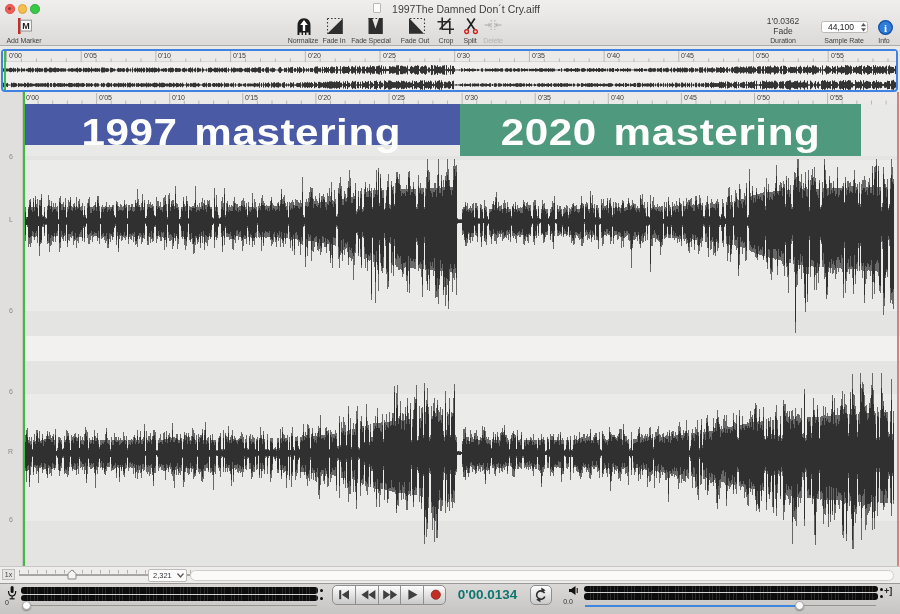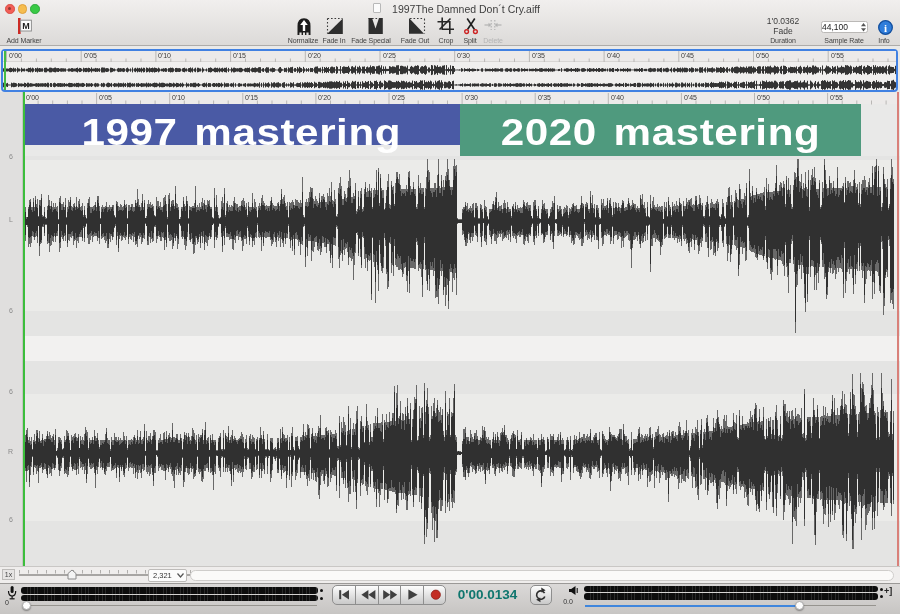--- a/index.html
+++ b/index.html
@@ -94,21 +94,21 @@
       <path d="M10.8 3 V13" stroke-dasharray="1.5 1.5"></path>
       <path d="M17.5 8 H13"></path>
     </g>
 <path d="M4.5 5.8 L7.3 8 L4.5 10.2 Z" fill="#b3b3b3"></path>
 <path d="M13.5 5.8 L10.7 8 L13.5 10.2 Z" fill="#b3b3b3"></path>
   </svg>
 <div class="abs tlab" style="left:473px;width:40px;color:#b4b4b4">Delete</div>
 <div class="abs" style="left:743px;top:16px;width:80px;text-align:center;font-size:8.5px;color:#3a3a3a">1'0.0362</div>
 <div class="abs" style="left:743px;top:26px;width:80px;text-align:center;font-size:8.5px;color:#3a3a3a">Fade</div>
 <div class="abs tlab" style="left:753px;width:60px">Duration</div>
-<div class="abs" style="left:821px;top:21px;width:47px;height:11.5px;background:#fff;border:1px solid #bbb9b7;border-radius:2.5px;font-size:8.5px;color:#222;text-align:left;line-height:10.5px;padding-right:13px">44,100</div>
+<div class="abs" style="left:821px;top:21px;width:47px;height:11.5px;background:#fff;border:1px solid #bbb9b7;border-radius:2.5px;font-size:8.5px;color:#222;text-align:right;line-height:10.5px;padding-right:13px">44,100</div>
 <svg class="abs" style="left:860px;top:22.5px" width="7" height="9">
     <path d="M3.5 0 L6 3.2 L1 3.2 Z" fill="#555"></path>
     <path d="M3.5 8.5 L6 5.3 L1 5.3 Z" fill="#555"></path>
   </svg>
 <div class="abs tlab" style="left:814px;width:60px">Sample Rate</div>
 <svg class="abs" style="left:878px;top:19.5px" width="15" height="15">
 <circle cx="7.5" cy="7.5" r="7" fill="#2f7ddb"></circle>
     <circle cx="7.5" cy="7.5" r="6.8" fill="none" stroke="#15509e" stroke-width="1.3"></circle>
 <text x="7.5" y="12" font-size="11" font-weight="bold" font-family="Liberation Serif" fill="#fff" text-anchor="middle">i</text>
   </svg>

